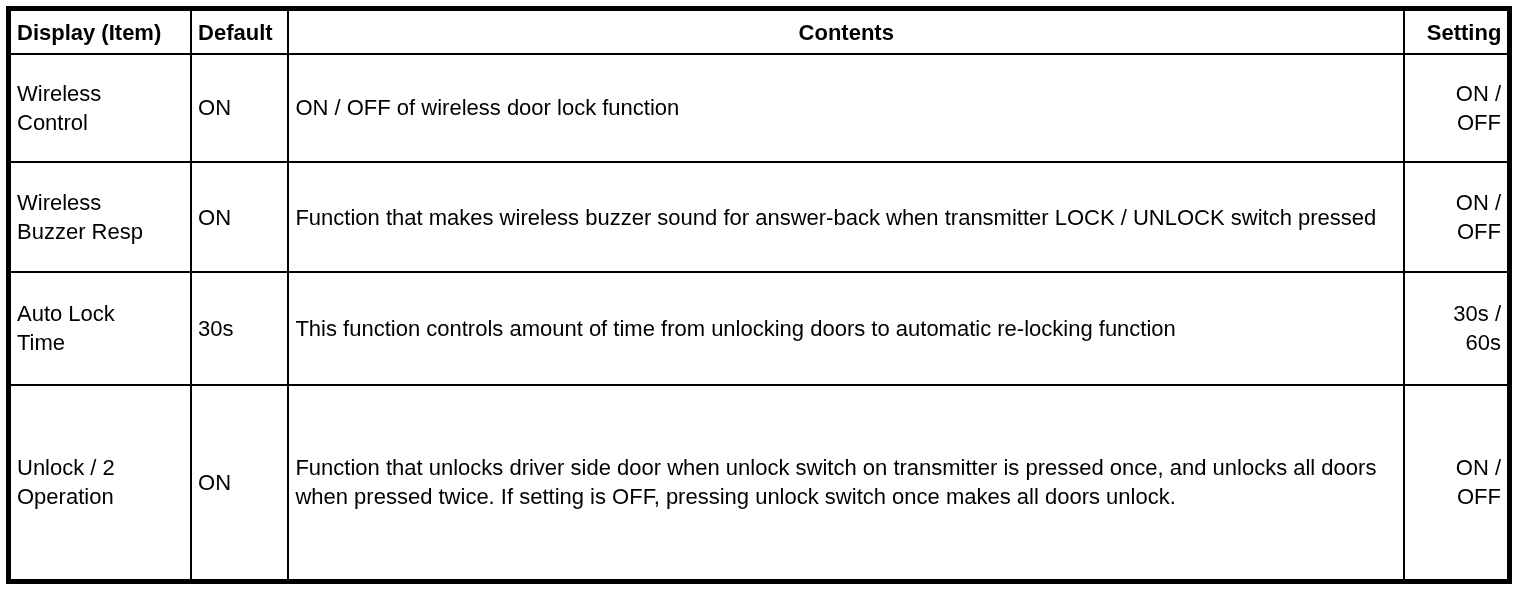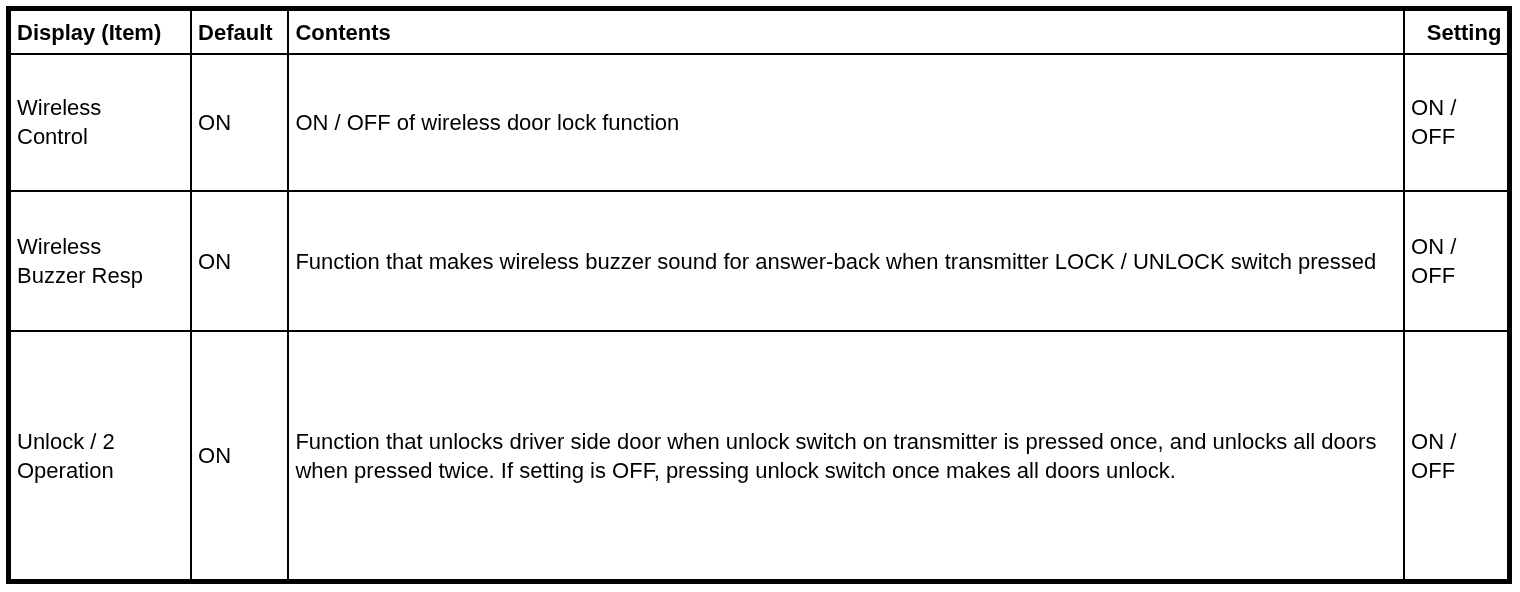--- a/index.html
+++ b/index.html
@@ -32,25 +32,25 @@
     padding: 2px 6px;
     overflow: hidden;
     color: #000000;
     background: #ffffff;
   }
   .spec-table th {
     font-weight: bold;
     text-align: left;
     height: 38px;
   }
-  .spec-table th.col-contents { }
+  .spec-table th.col-contents { text-align: center; }
   .spec-table th.col-setting  { text-align: center; padding-left: 18px; padding-right: 2px; }
   .cell-item    { white-space: pre-line; }
   .cell-default { white-space: pre-line; }
-  .cell-setting { white-space: pre-line; padding-left: 5px; }
+  .cell-setting { white-space: pre-line; padding-left: 5px; text-align: right; }
   .cell-contents { text-align: left; }
   
   .row-h70  { height: 70px; }
   .row-h72  { height: 72px; }
   .row-h73  { height: 73px; }
   .row-h102 { height: 128px; }
   .row-h71  { height: 71px; }
 </style>
 </head>
 <body>
@@ -80,20 +80,28 @@
 OFF</td>
     </tr>
     <tr class="row-h72">
       <td class="cell-item">Wireless
 Buzzer Resp</td>
       <td class="cell-default">ON</td>
       <td class="cell-contents">Function that makes wireless buzzer sound for answer-back when transmitter LOCK / UNLOCK switch pressed</td>
       <td class="cell-setting">ON /
 OFF</td>
     </tr>
+    <tr class="row-h73">
+      <td class="cell-item">Auto Lock
+Time</td>
+      <td class="cell-default">30s</td>
+      <td class="cell-contents">This function controls amount of time from unlocking doors to automatic re-locking function</td>
+      <td class="cell-setting">30s /
+60s</td>
+    </tr>
     <tr class="row-h102">
       <td class="cell-item">Unlock / 2
 Operation</td>
       <td class="cell-default">ON</td>
       <td class="cell-contents">Function that unlocks driver side door when unlock switch on transmitter is pressed once, and unlocks all doors when pressed twice. If setting is OFF, pressing unlock switch once makes all doors unlock.</td>
       <td class="cell-setting">ON /
 OFF</td>
     </tr>
   </tbody>
 </table>

